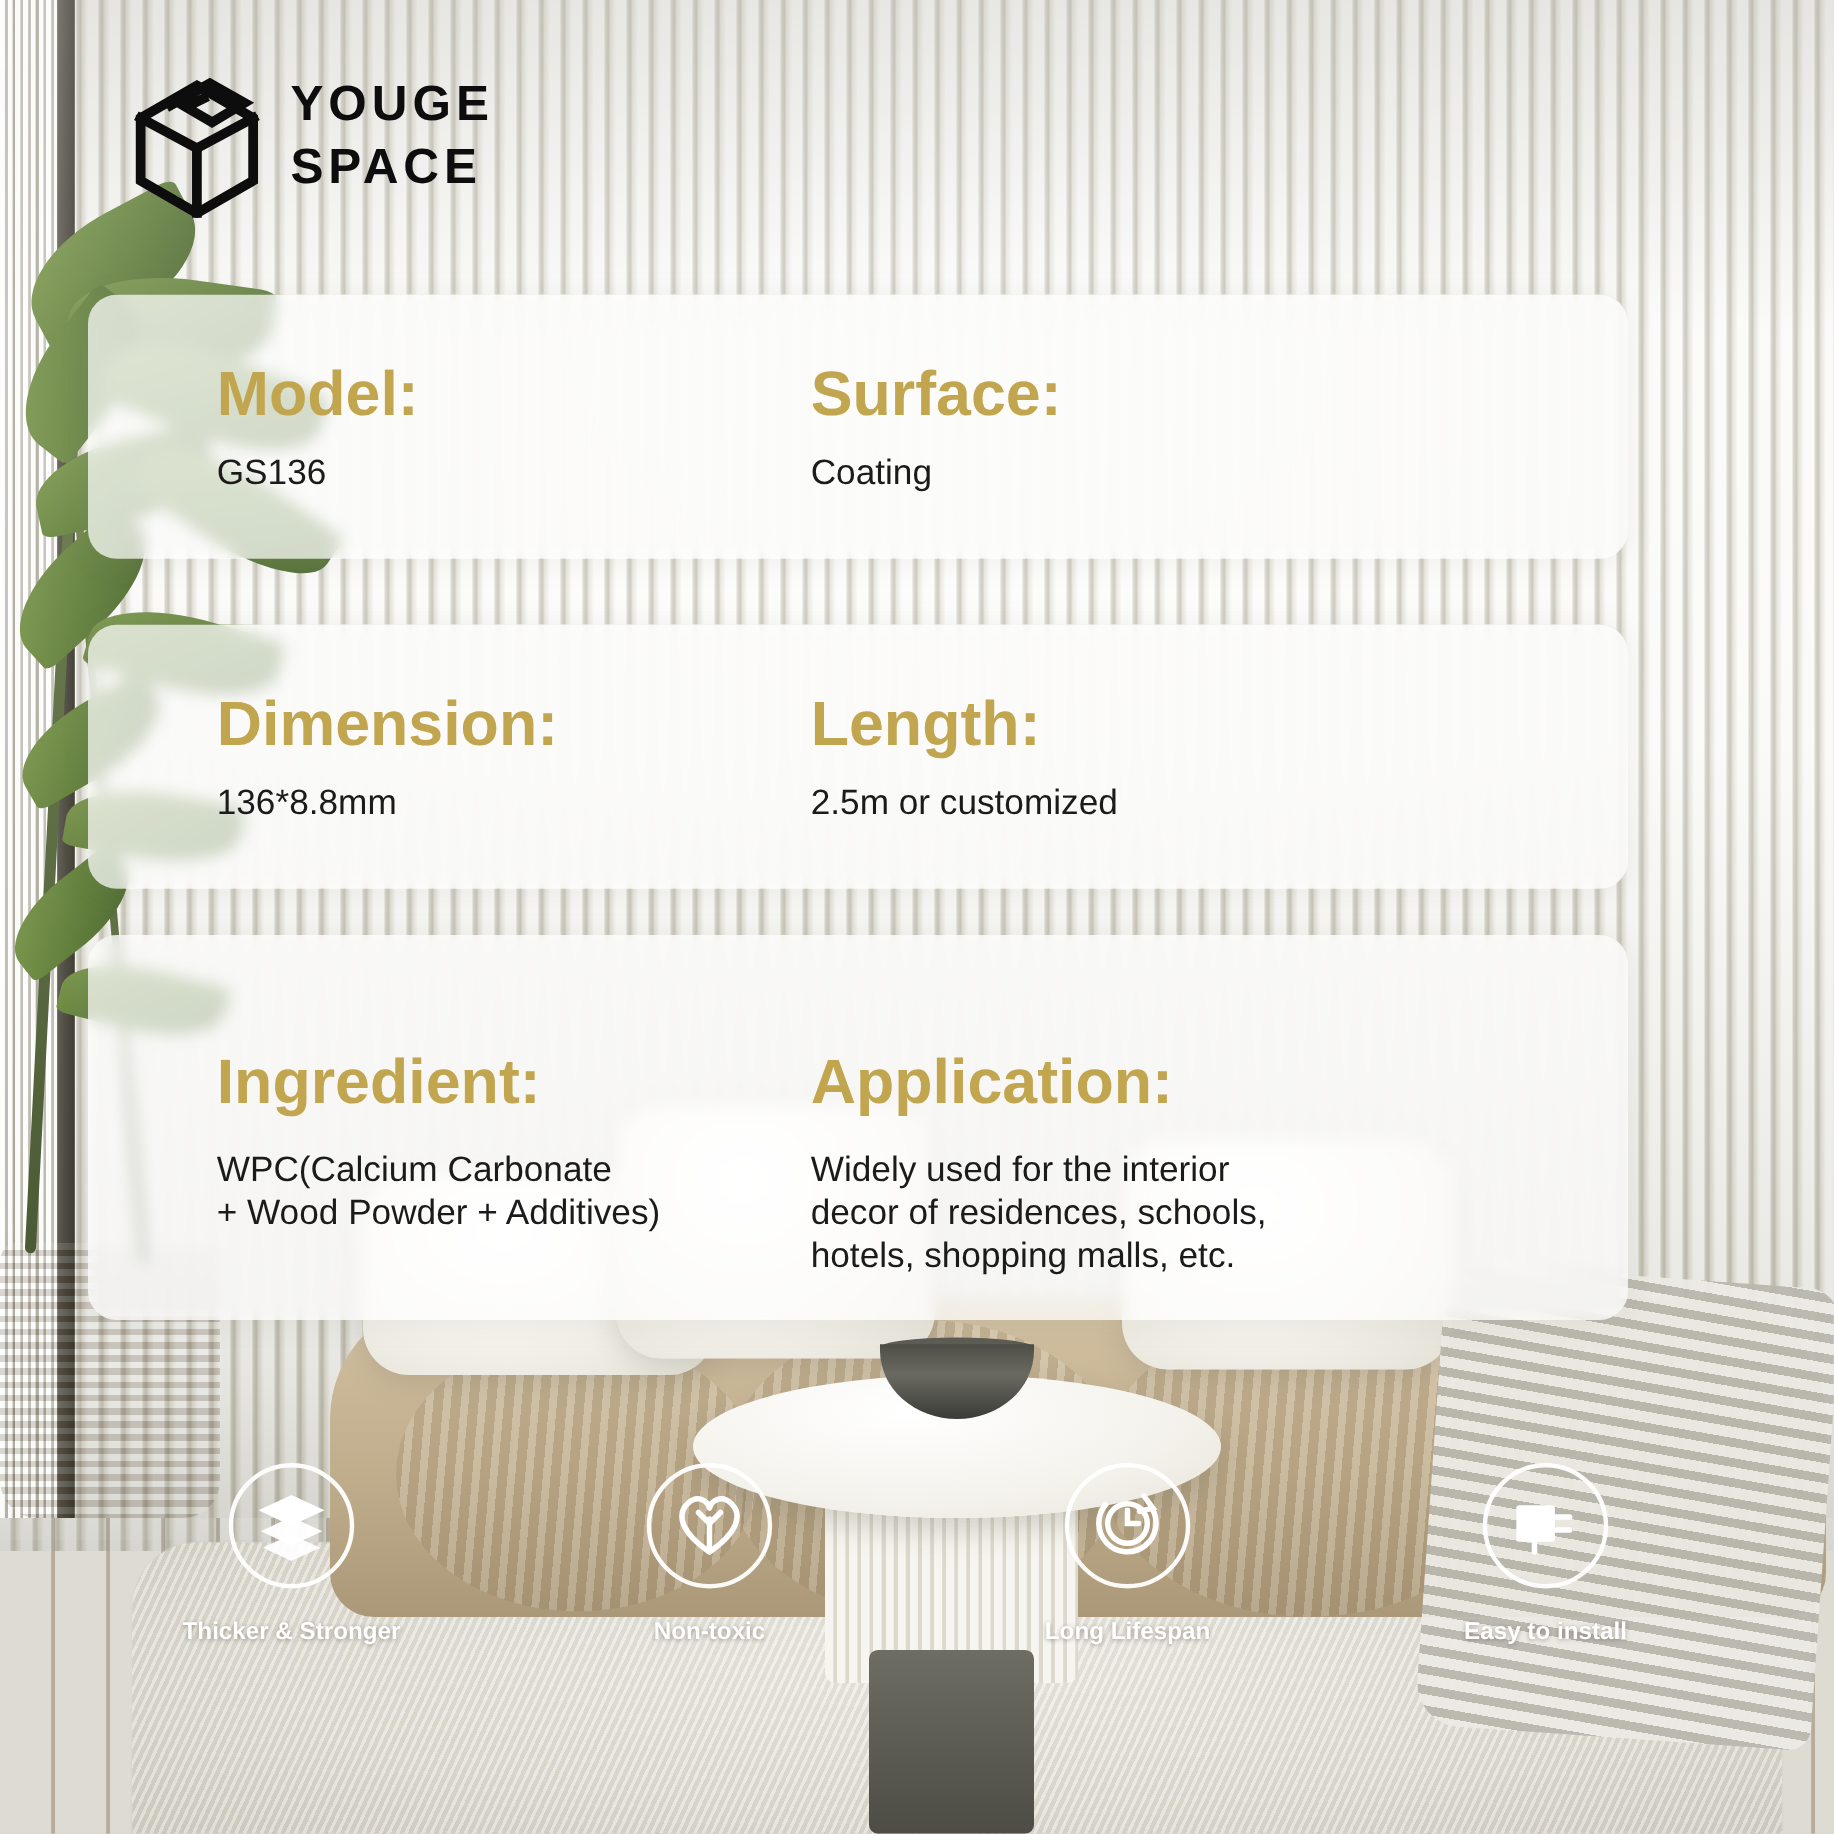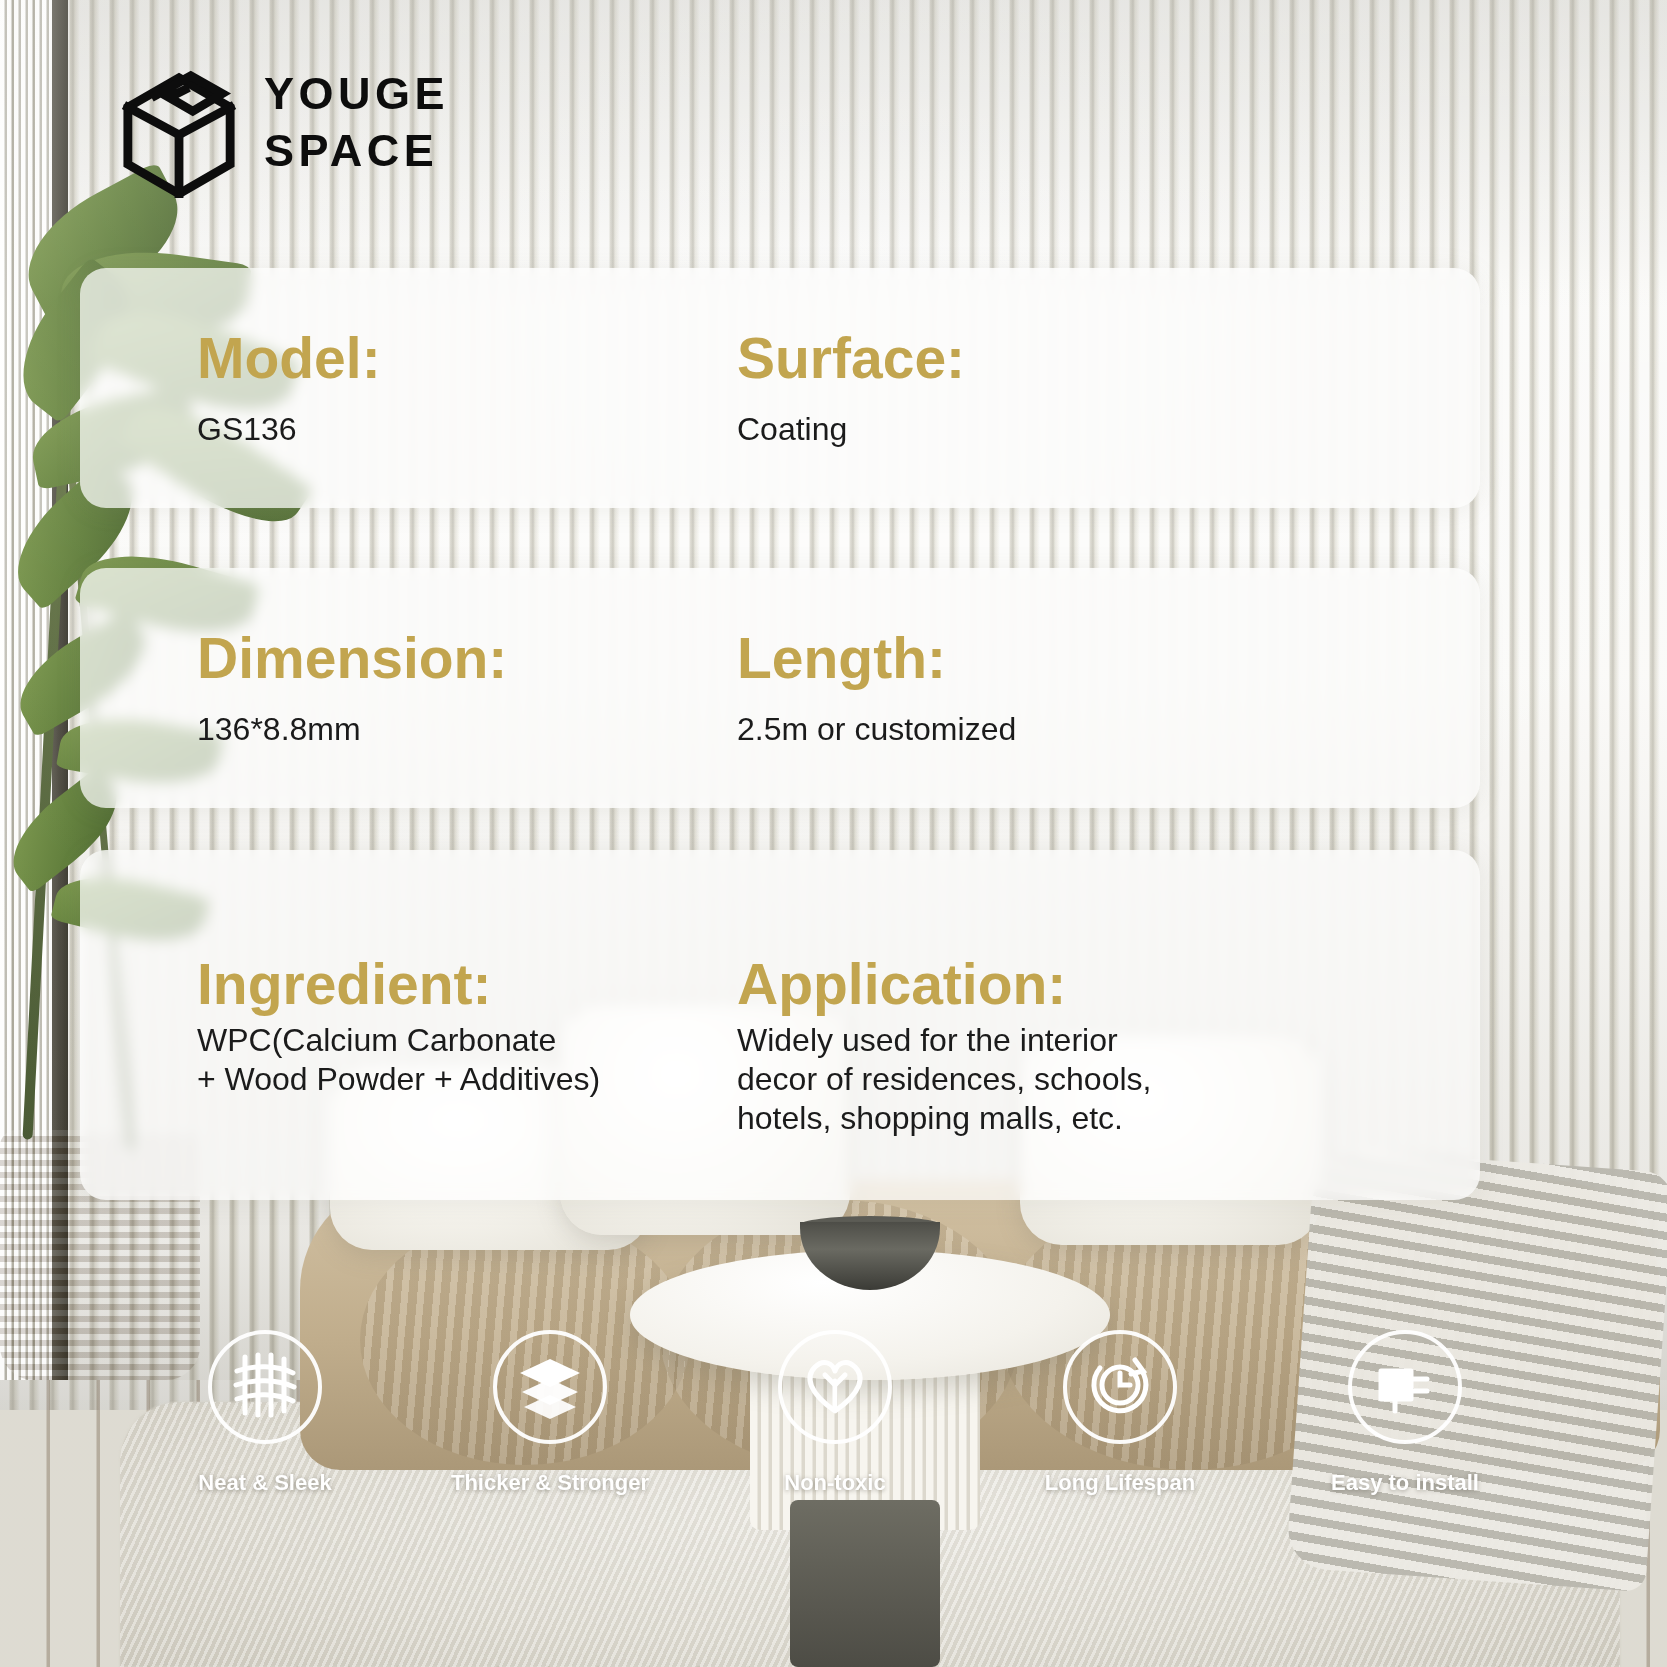--- a/index.html
+++ b/index.html
@@ -187,21 +187,21 @@
     font-size:32px;
     line-height:1.22;
     font-weight:400;
     white-space:pre-line;
   }
   .card-1 .spec-label { margin-top:62px; }
   .card-1 .spec-value { margin-top:23px; }
   .card-2 .spec-label { margin-top:62px; }
   .card-2 .spec-value { margin-top:23px; }
   .card-3 .spec-label { margin-top:106px; }
-  .card-3 .spec-value { margin-top:8px; }
+  .card-3 .spec-value { margin-top:31px; }
   .card-3 .col-a .spec-value { padding-left:0px; }
 
   
   .features {
     position:absolute; left:150px; top:1330px; width:1370px;
     display:flex; justify-content:space-between;
   }
   .feat { width:230px; display:flex; flex-direction:column; align-items:center; }
   .feat-circle {
     width:114px; height:114px; border-radius:50%;
@@ -319,36 +319,20 @@
       <div class="spec-label">Application:</div>
       <div class="spec-value">Widely used for the interior
 decor of residences, schools,
  hotels, shopping malls, etc.</div>
     </div>
   </div>
 </div>
 
 <div class="features">
 
-  <div class="feat">
-    <div class="feat-circle">
-      <span>
-        <svg width="68" height="68" viewBox="0 0 68 68" fill="none" stroke="#fff" stroke-width="5" stroke-linecap="round">
-          <path d="M14 6 V62"></path>
-            <path d="M27 4 V64"></path>
-            <path d="M40 4 V64"></path>
-            <path d="M53 8 V60"></path>
-          <path d="M6 20 C22 14, 46 14, 62 22"></path>
-          <path d="M5 34 C22 28, 46 28, 63 36"></path>
-          <path d="M6 48 C22 42, 46 42, 62 50"></path>
-        </svg>
-      </span>
-    </div>
-    <div class="feat-label">Neat &amp; Sleek</div>
-  </div>
 
   <div class="feat">
     <div class="feat-circle">
       <span>
         <svg width="68" height="68" viewBox="0 0 68 68" fill="#fff">
           <polygon points="34,8 64,22 34,36 4,22"></polygon>
           <polygon points="34,28 62,41 34,54 6,41" opacity="0.96"></polygon>
           <polygon points="34,44 60,56 34,68 8,56" opacity="0.92"></polygon>
         </svg>
       </span>

